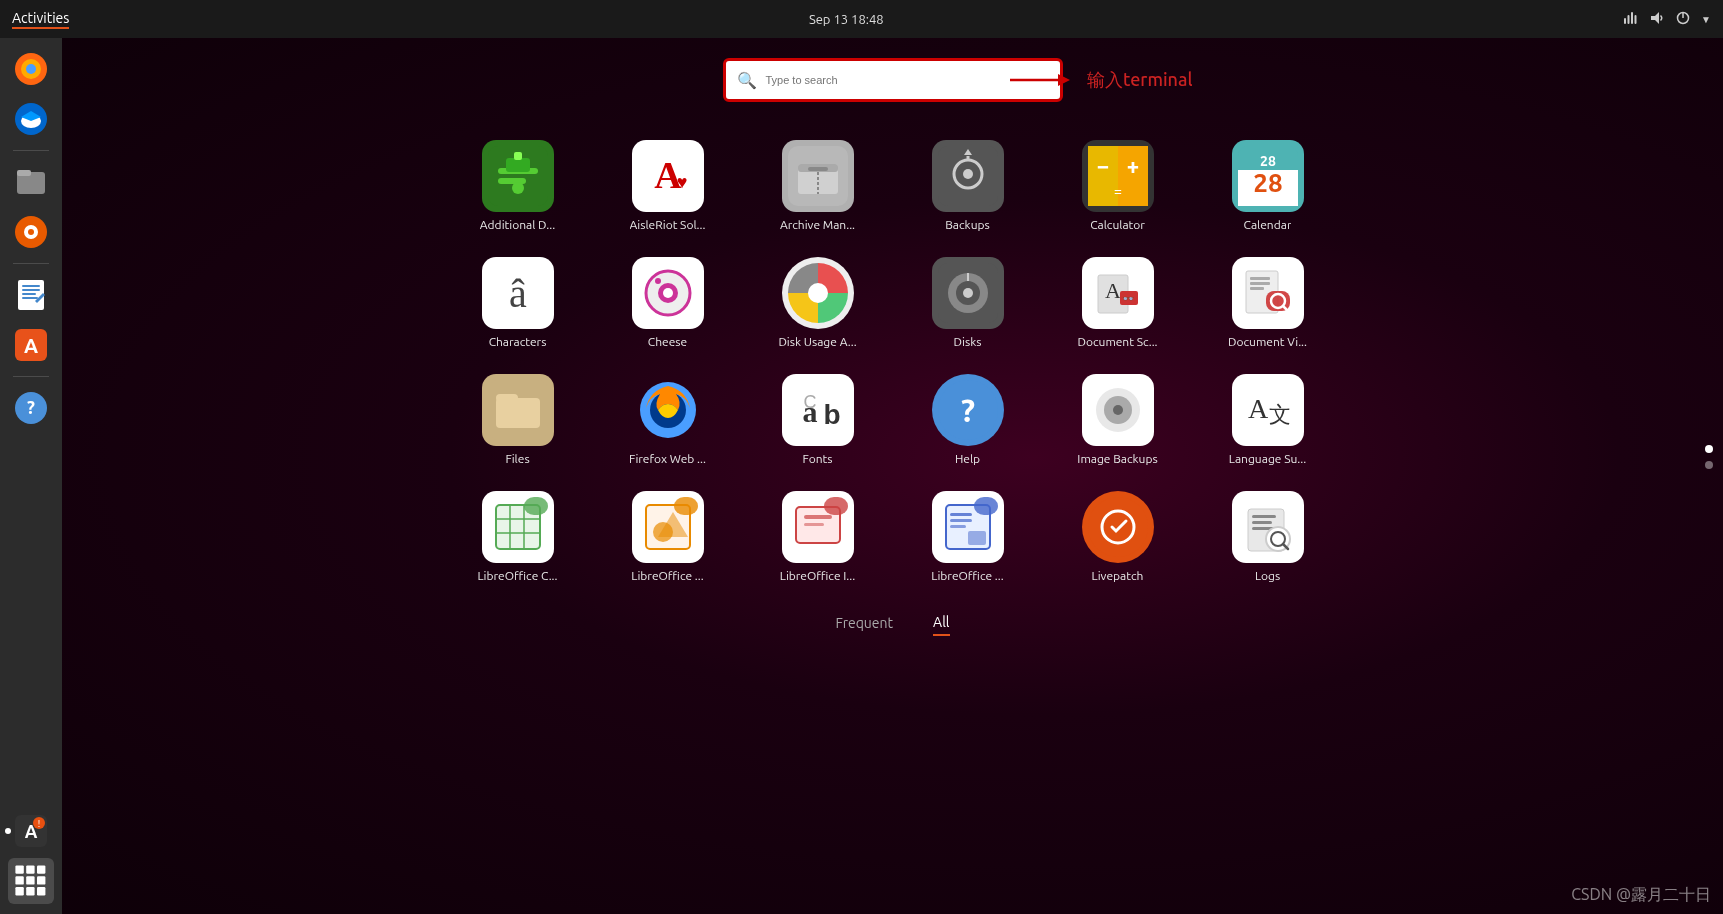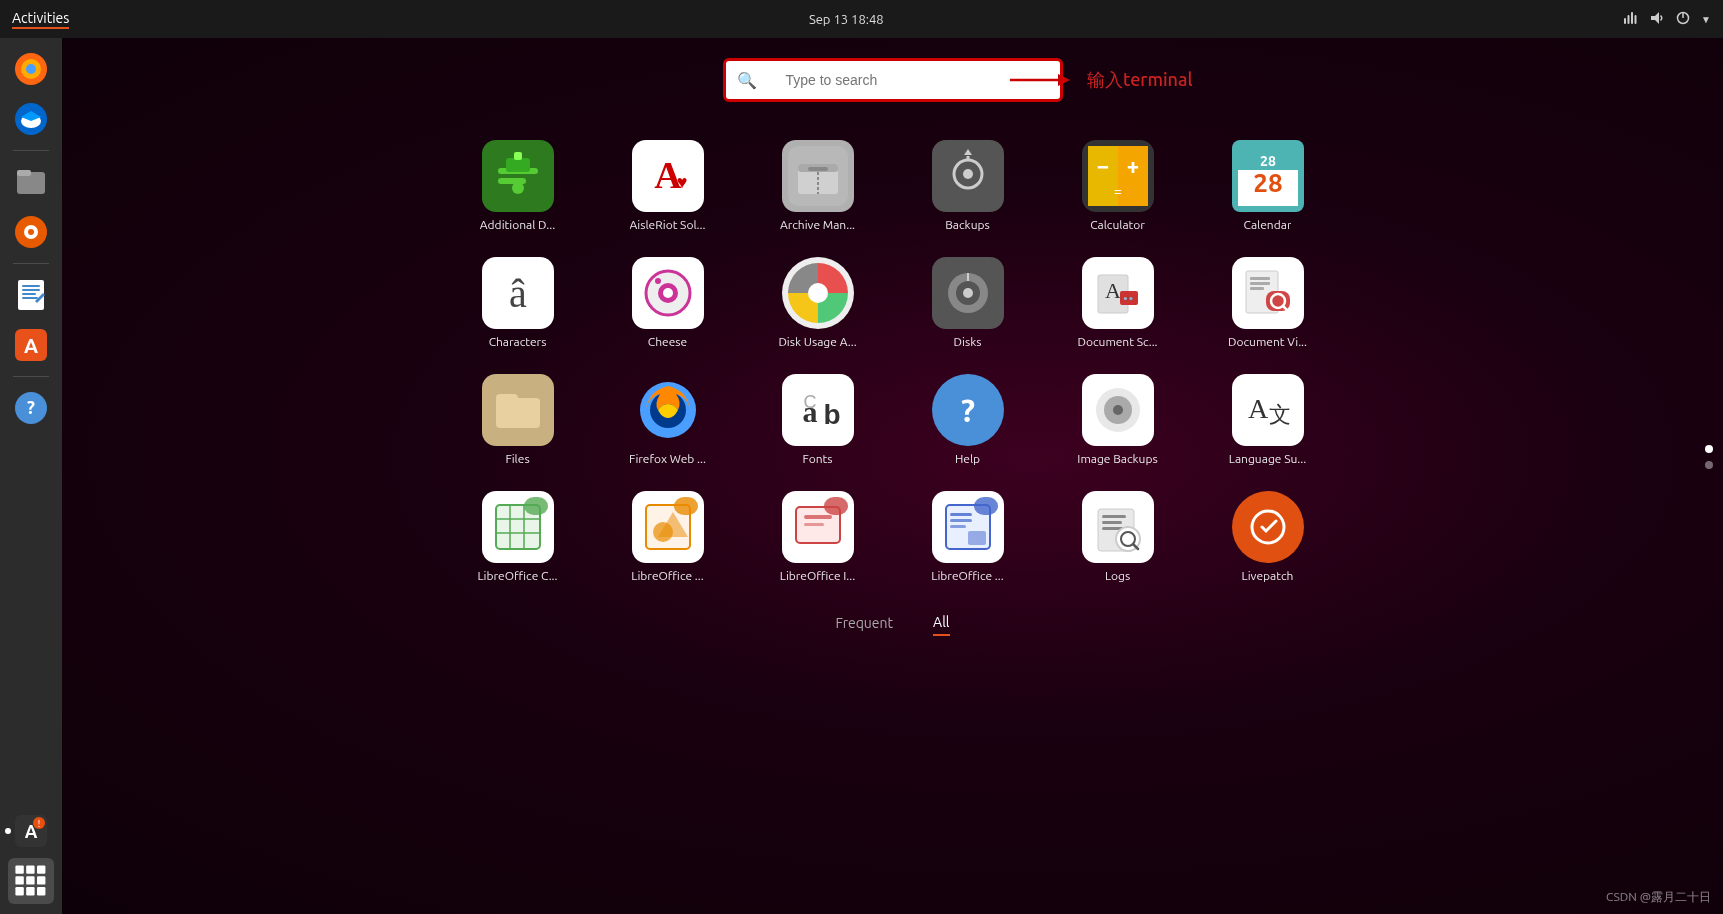--- a/index.html
+++ b/index.html
@@ -141,25 +141,24 @@
       padding: 0 12px;
       gap: 8px;
     }
     .search-icon-inner {
       color: #666;
       font-size: 16px;
     }
     .search-input {
       border: none;
       outline: none;
-      font-size: 14px;
+      font-size: 11px;
       color: #333;
       width: 100%;
       background: transparent;
-      margin-left: 20px;
     }
     .search-arrow {
       position: absolute;
       right: -130px;
       top: 50%;
       transform: translateY(-50%);
       display: flex;
       align-items: center;
       gap: 17px;
     }
@@ -247,21 +246,21 @@
     .page-dot.active {
       background: #fff;
     }
 
     
     .watermark {
       position: absolute;
       bottom: 8px;
       right: 12px;
       color: rgba(255,255,255,0.5);
-      font-size: 12px;
+      font-size: 16px;
       z-index: 10;
     }
 
     
     .icon-additional {
       background: #2d7a1f;
     }
     .icon-aisle {
       background: #fff;
     }
@@ -478,21 +477,21 @@
           <rect x="30" y="0" width="30" height="60" fill="#f5a500"></rect>
           <text x="15" y="28" font-size="22" text-anchor="middle" fill="#fff" font-weight="bold">−</text>
           <text x="45" y="28" font-size="22" text-anchor="middle" fill="#fff" font-weight="bold">+</text>
           <text x="30" y="50" font-size="14" text-anchor="middle" fill="#fff">=</text>
         </svg>
       </div>
       <span class="app-label">Calculator</span>
     </div>
 
     <div class="app-item">
-      <div class="app-icon" style="border-radius:8px; overflow:hidden; background:#4eb3b3;">
+      <div class="app-icon" style="border-radius:14px; overflow:hidden; background:#4eb3b3;">
         <svg width="60" height="60" viewBox="0 0 60 60">
           <rect width="60" height="60" rx="10" fill="#4eb3b3"></rect>
           <rect x="0" y="24" width="60" height="36" rx="0" fill="#fff"></rect>
           <rect x="0" y="50" width="60" height="10" rx="0" fill="#fff"></rect>
           <text x="30" y="20" font-size="14" text-anchor="middle" fill="#fff" font-weight="bold">28</text>
           <text x="30" y="46" font-size="26" text-anchor="middle" fill="#e05010" font-weight="bold">28</text>
         </svg>
       </div>
       <span class="app-label">Calendar</span>
     </div>
@@ -697,46 +696,46 @@
 
           <rect x="36" y="0" width="24" height="18" rx="10" fill="#4466cc" opacity="0.8"></rect>
 
           <rect x="30" y="34" width="18" height="14" rx="2" fill="#4466cc" opacity="0.5"></rect>
         </svg>
       </div>
       <span class="app-label">LibreOffice ...</span>
     </div>
 
     <div class="app-item">
+      <div class="app-icon" style="background:#e05010; border-radius:50%;">
+        <svg width="60" height="60" viewBox="0 0 60 60">
+          <circle cx="30" cy="30" r="30" fill="#e05010"></circle>
+          <path d="M30,14 A16,16 0 0,1 46,30 A16,16 0 0,1 30,46 A16,16 0 0,1 14,30 A16,16 0 0,1 30,14Z" fill="none" stroke="#fff" stroke-width="3"></path>
+          <path d="M24,30 L28,34 L38,24" stroke="#fff" stroke-width="3" fill="none" stroke-linecap="round"></path>
+        </svg>
+      </div>
+      <span class="app-label">Livepatch</span>
+    </div>
+
+    <div class="app-item">
       <div class="app-icon" style="background:#fff; border-radius:14px;">
         <svg width="60" height="60" viewBox="0 0 60 60">
           <rect width="60" height="60" rx="10" fill="#fff"></rect>
           <rect x="10" y="12" width="36" height="42" rx="3" fill="#e8e8e8" stroke="#ccc"></rect>
           <rect x="14" y="18" width="24" height="3" rx="1.5" fill="#888"></rect>
           <rect x="14" y="24" width="20" height="3" rx="1.5" fill="#888"></rect>
           <rect x="14" y="30" width="22" height="3" rx="1.5" fill="#888"></rect>
           <circle cx="40" cy="42" r="12" fill="#fff" stroke="#ccc" stroke-width="2"></circle>
           <circle cx="40" cy="42" r="7" fill="none" stroke="#555" stroke-width="2"></circle>
           <line x1="45" y1="47" x2="50" y2="52" stroke="#555" stroke-width="2.5" stroke-linecap="round"></line>
         </svg>
       </div>
       <span class="app-label">Logs</span>
     </div>
 
-    <div class="app-item">
-      <div class="app-icon" style="background:#e05010; border-radius:50%;">
-        <svg width="60" height="60" viewBox="0 0 60 60">
-          <circle cx="30" cy="30" r="30" fill="#e05010"></circle>
-          <path d="M30,14 A16,16 0 0,1 46,30 A16,16 0 0,1 30,46 A16,16 0 0,1 14,30 A16,16 0 0,1 30,14Z" fill="none" stroke="#fff" stroke-width="3"></path>
-          <path d="M24,30 L28,34 L38,24" stroke="#fff" stroke-width="3" fill="none" stroke-linecap="round"></path>
-        </svg>
-      </div>
-      <span class="app-label">Livepatch</span>
-    </div>
-
   </div>
 
   <div class="bottom-tabs">
     <span class="tab-item">Frequent</span>
     <span class="tab-item active">All</span>
   </div>
 </div>
 
 <div class="page-dots">
   <div class="page-dot active"></div>

